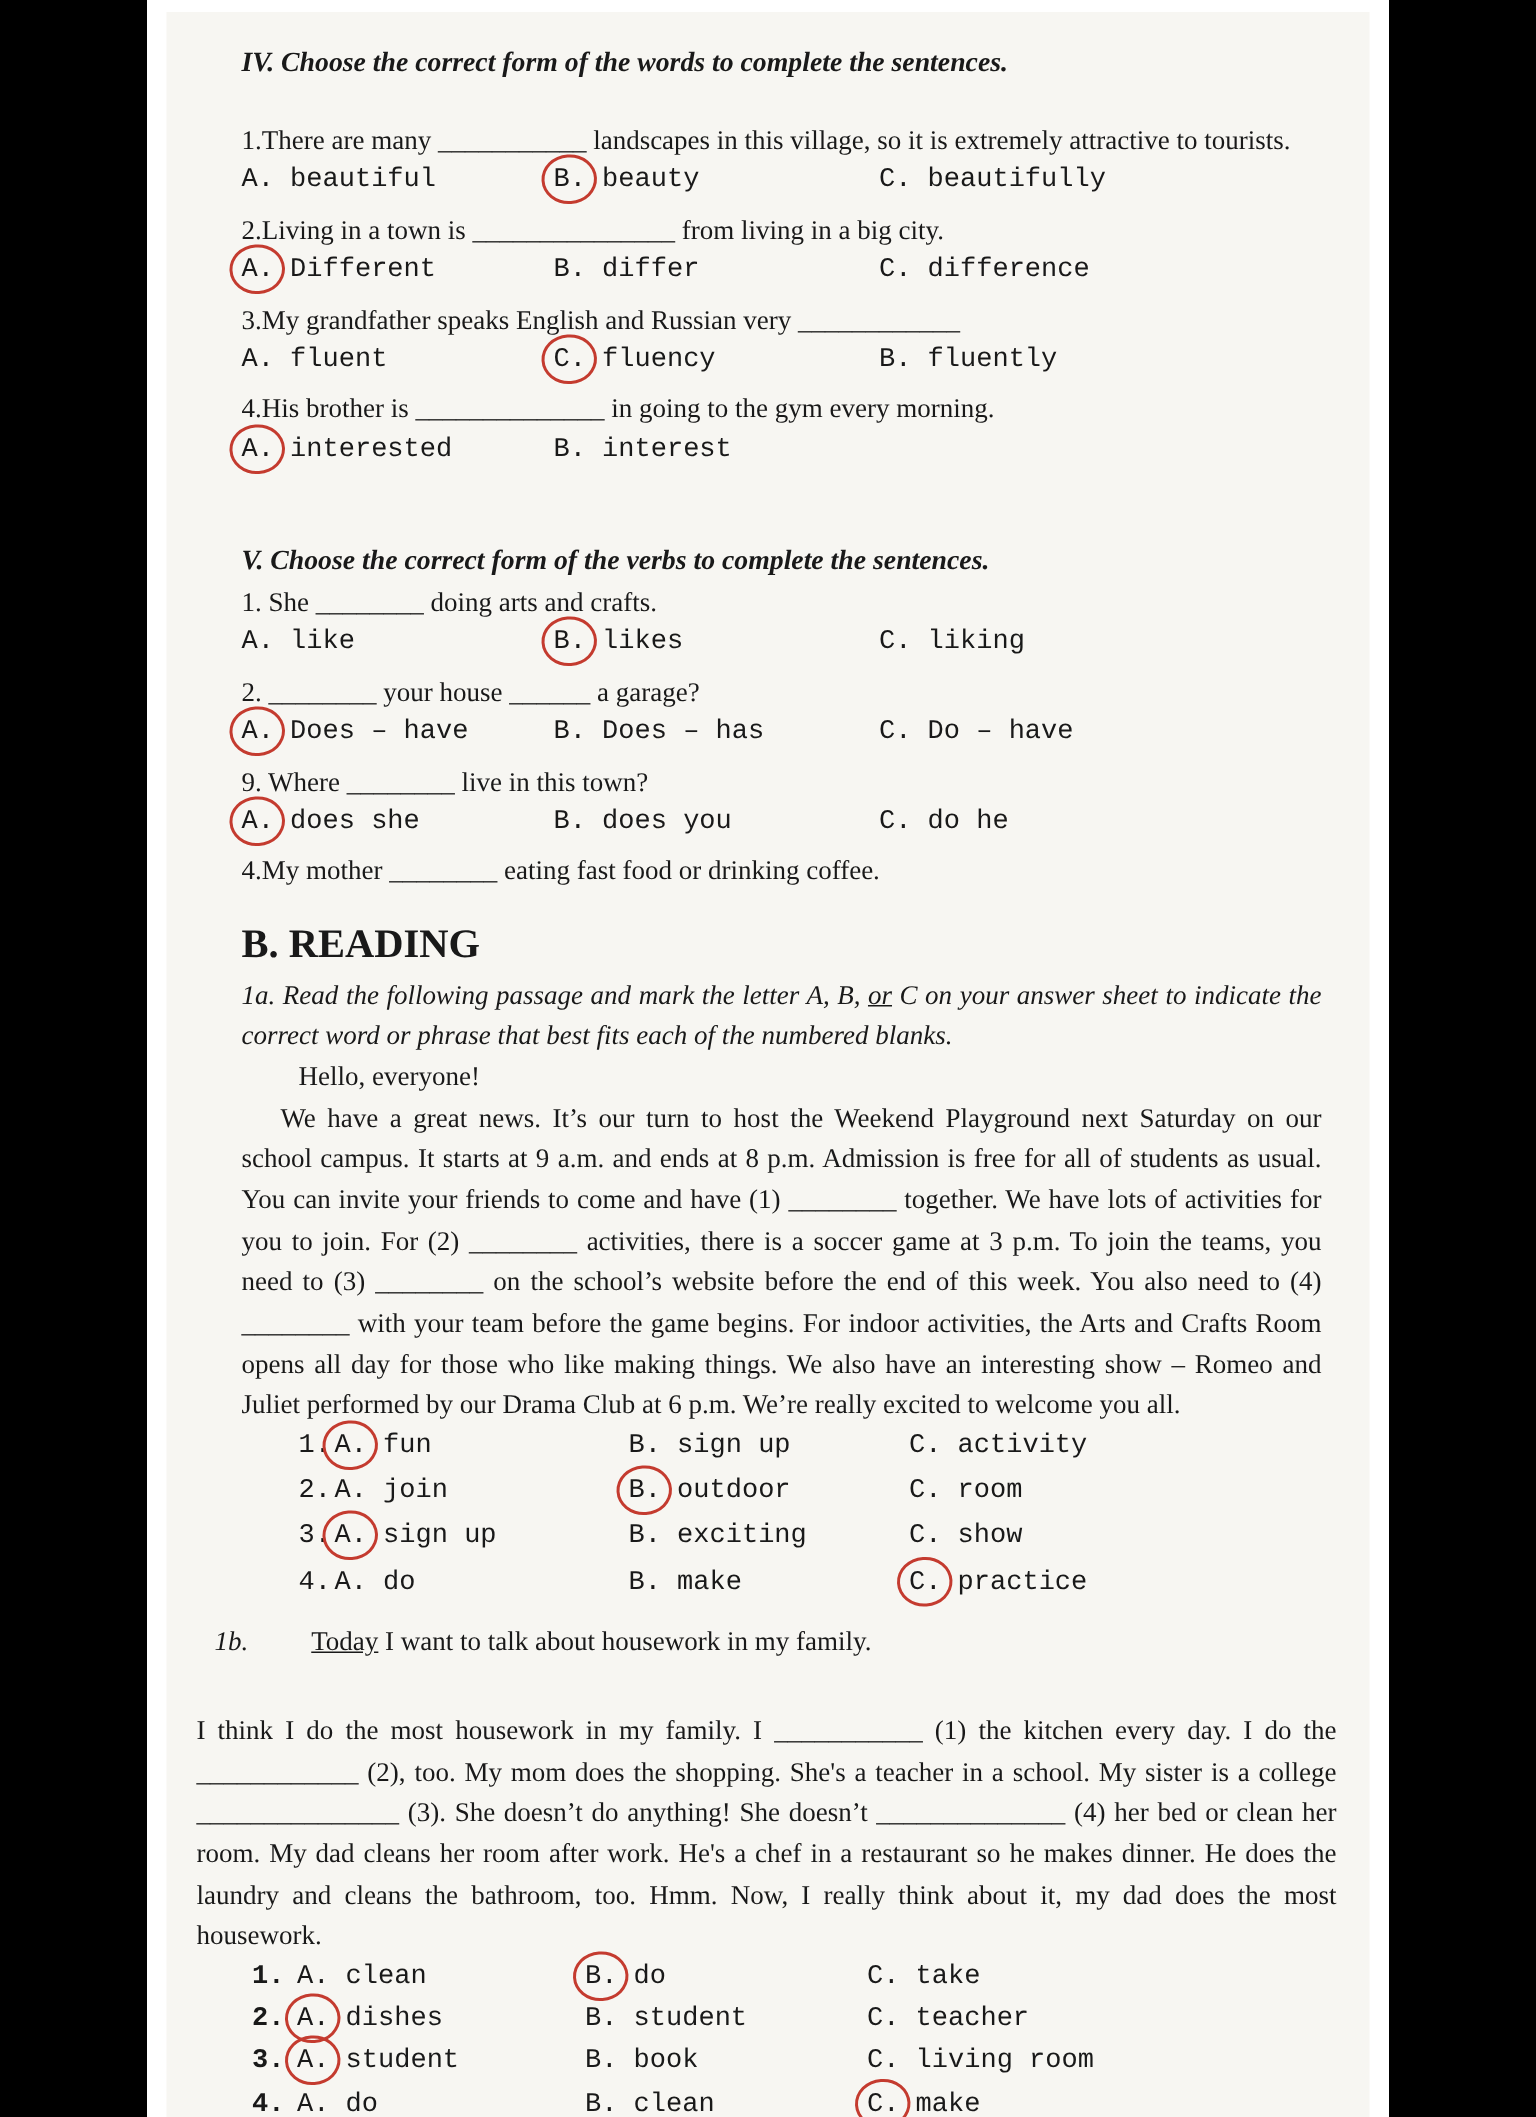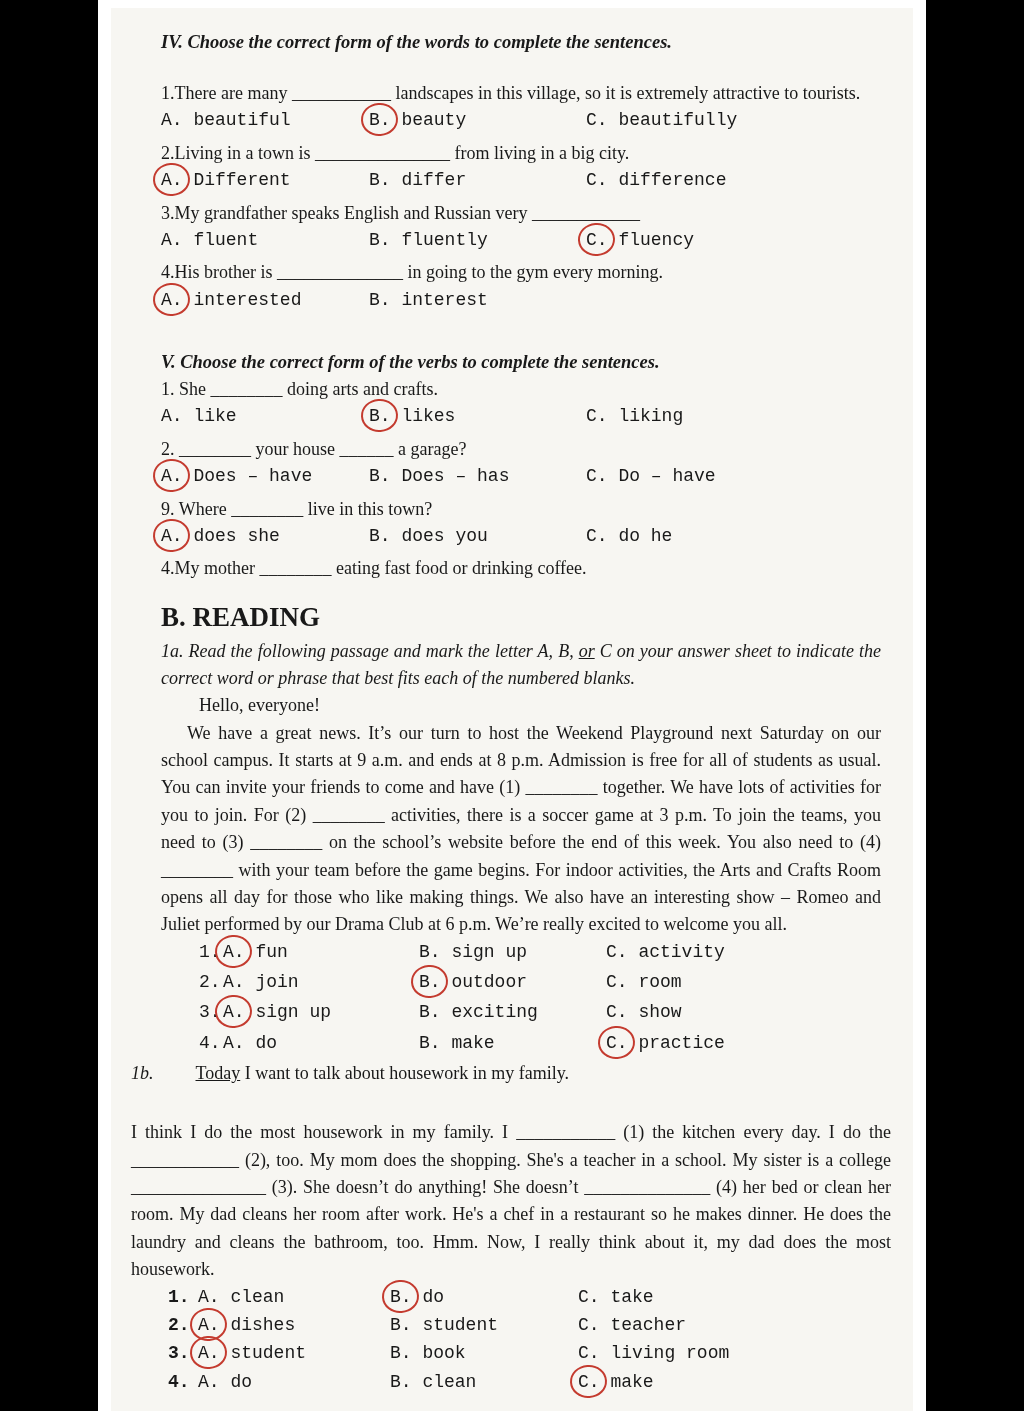--- a/index.html
+++ b/index.html
@@ -9,34 +9,34 @@
   }
   .page {
     background:#f7f6f2; color:#191919; box-sizing:border-box;
     font-family:"Liberation Serif","DejaVu Serif",serif;
     font-size:18px; line-height:1.52;
     padding:20px 22px 24px 20px; min-height:1385px;
   }
   .indent { margin-left:30px; margin-right:10px; }
   .sec-title { font-weight:bold; font-style:italic; font-size:18.5px; margin:0; }
   .gap-after { margin-bottom:24px; }
-  .gap-before { margin-top:34px; }
+  .gap-before { margin-top:46px; }
   .qline { margin:0; }
   .opt-row { display:grid; margin:0 0 5px 0;font-family:Liberation Mono, monospace; }
   .cols3 { grid-template-columns:208px 217px auto; }
   .r1a { grid-template-columns:24px 196px 187px auto; margin-left:38px; margin-bottom:3px; }
   .r1b { grid-template-columns:30px 192px 188px auto; margin-left:37px; margin-bottom:1px; }
   .reading-head { font-weight:bold; margin:14px 0 0 0; }
   .instr { font-style:italic; margin:0; text-align:justify; }
   .greet { margin:0; text-indent:38px; }
   .passage { margin:0; text-align:justify; text-indent:26px; }
   .passage.noindent { text-indent:0;margin-top:32px; }
   .ul { text-decoration:underline; }
   .sp { margin:0 5px; }
-  .lead1b { margin:0; }
+  .lead1b { margin:12px; }
   .lead1b .label { font-style:italic; margin-right:42px; }
   .num { }
   .bold { font-weight:bold; }
   .letter { display:inline-block; position:relative; }
   .letter.circled::after {
     content:""; position:absolute; left:-8px; right:-7px; top:-4px; bottom:-2px;
     border:2px solid var(--circle,#c43b2f); border-radius:50%;
     transform:rotate(-3deg); pointer-events:none;
   }
   .opt { white-space:nowrap; overflow:visible; }
@@ -58,22 +58,22 @@
           </div>
           <div class="qline">2.Living in a town is _______________ from living in a big city.</div>
           <div class="opt-row cols3">
             <div class="opt"><span class="letter circled">A.</span><span class="opt-text">&nbsp;Different</span></div>
             <div class="opt"><span class="letter">B.</span><span class="opt-text">&nbsp;differ</span></div>
             <div class="opt"><span class="letter">C.</span><span class="opt-text">&nbsp;difference</span></div>
           </div>
           <div class="qline">3.My grandfather speaks English and Russian very ____________</div>
           <div class="opt-row cols3">
             <div class="opt"><span class="letter">A.</span><span class="opt-text">&nbsp;fluent</span></div>
+            <div class="opt"><span class="letter circled">C.</span><span class="opt-text">&nbsp;fluency</span></div>
             <div class="opt"><span class="letter">B.</span><span class="opt-text">&nbsp;fluently</span></div>
-            <div class="opt"><span class="letter circled">C.</span><span class="opt-text">&nbsp;fluency</span></div>
           </div>
           <div class="qline">4.His brother is ______________ in going to the gym every morning.</div>
           <div class="opt-row cols3">
             <div class="opt"><span class="letter circled">A.</span><span class="opt-text">&nbsp;interested</span></div>
             <div class="opt"><span class="letter">B.</span><span class="opt-text">&nbsp;interest</span></div>
           </div>
         </div>
     </div>
 
     <div class="indent">

